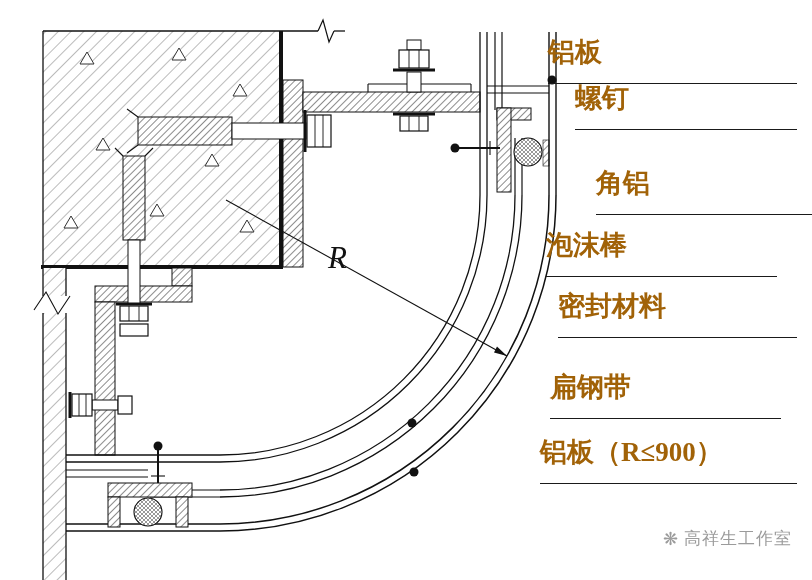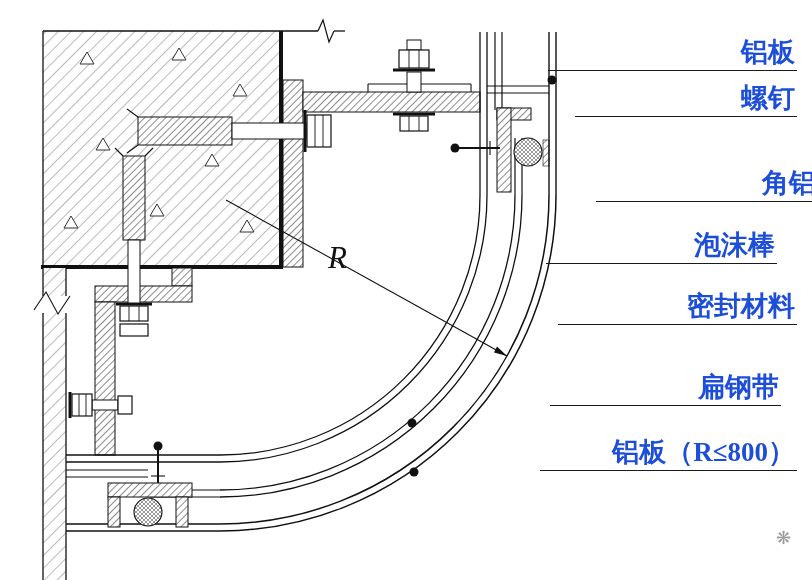--- a/index.html
+++ b/index.html
@@ -4,23 +4,23 @@
 <style>
   html,body{margin:0;padding:0;}
   body{
     width:812px;height:580px;position:relative;overflow:hidden;
     background:#ffffff;font-family:"Liberation Serif","DejaVu Serif",serif;
   }
   .canvas{position:absolute;left:0;top:0;width:812px;height:580px;}
   .callout{
     position:absolute;
     border-bottom:1.6px solid #1a1a1a;
-    text-align:right;
-    font-size:27px;line-height:33px;font-weight:700;color:#1d4ed8;
-    padding:0 2px 1px 0;
+    text-align:left;
+    font-size:27px;line-height:33px;font-weight:700;color:#a16207;
+    padding:0 2px 14px 0;
     white-space:nowrap;
   }
   .r-label{
     position:absolute;left:328px;top:240px;
     font-size:31px;font-style:italic;color:#111;
     font-family:"Liberation Serif","DejaVu Serif",serif;
   }
   .watermark{
     position:absolute;right:20px;top:527px;
     color:#9b9b9b;font-size:17px;letter-spacing:1px;
@@ -200,19 +200,20 @@
     <circle cx="158" cy="446" r="4.5" fill="#111"></circle>
   </g>
 </svg>
 
 <div class="callout" style="left:548px;top:36px;width:247px"><span>铝板</span></div>
 <div class="callout" style="left:575px;top:82px;width:220px"><span>螺钉</span></div>
 <div class="callout" style="left:596px;top:167px;width:220px"><span>角铝</span></div>
 <div class="callout" style="left:546px;top:229px;width:229px"><span>泡沫棒</span></div>
 <div class="callout" style="left:558px;top:290px;width:237px"><span>密封材料</span></div>
 <div class="callout" style="left:550px;top:371px;width:229px"><span>扁钢带</span></div>
-<div class="callout" style="left:540px;top:436px;width:255px"><span>铝板（R≤800）</span></div>
+<div class="callout" style="left:540px;top:436px;width:255px"><span>铝板（R≤900）</span></div>
 
 <div class="r-label">R</div>
 
 <div class="watermark">
   <span class="logo">❋</span>
+  <span>高祥生工作室</span>
 </div>
 
 </body></html>

